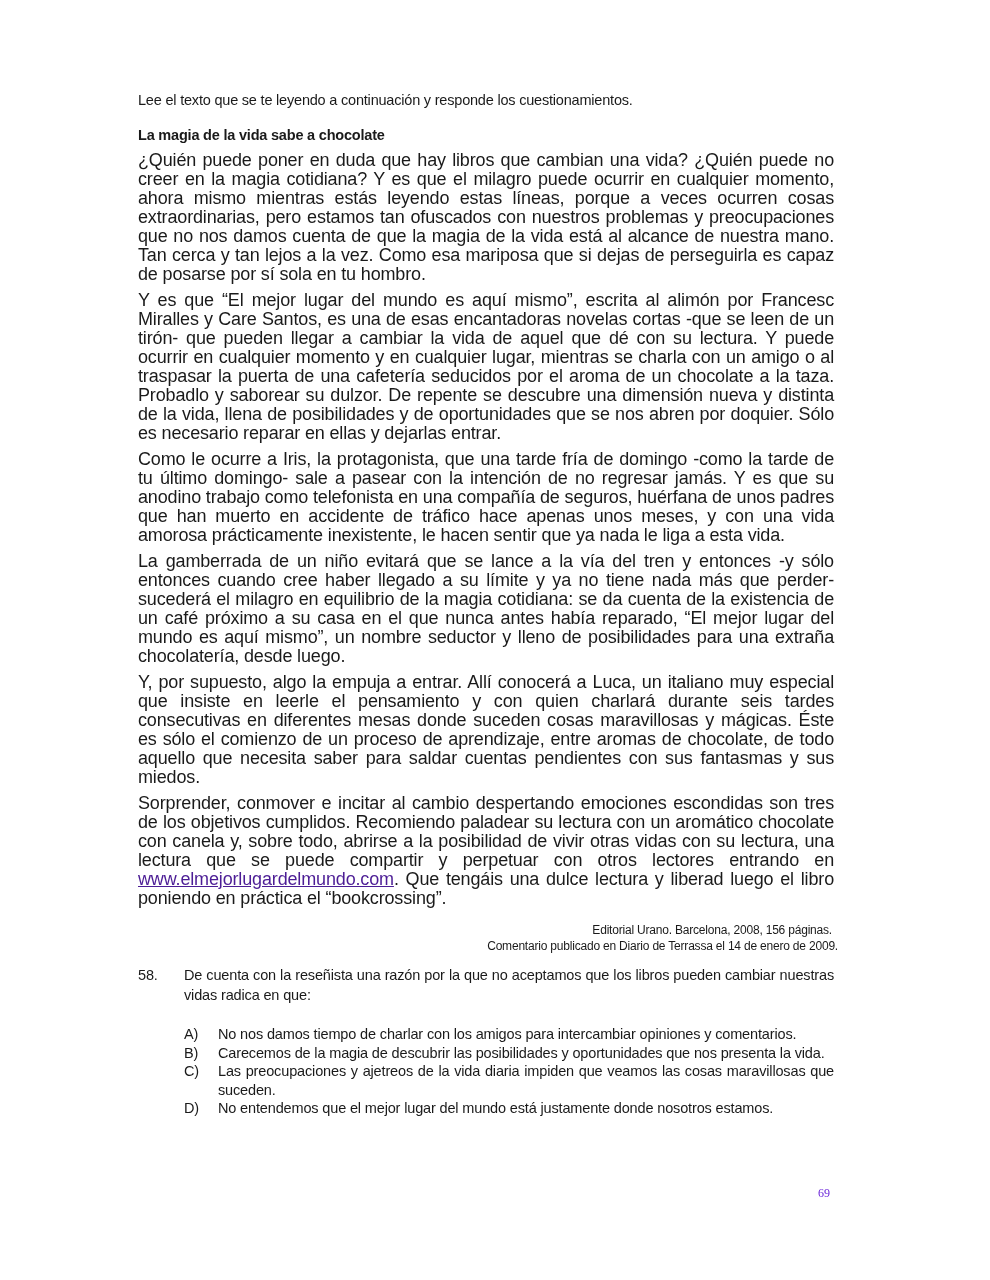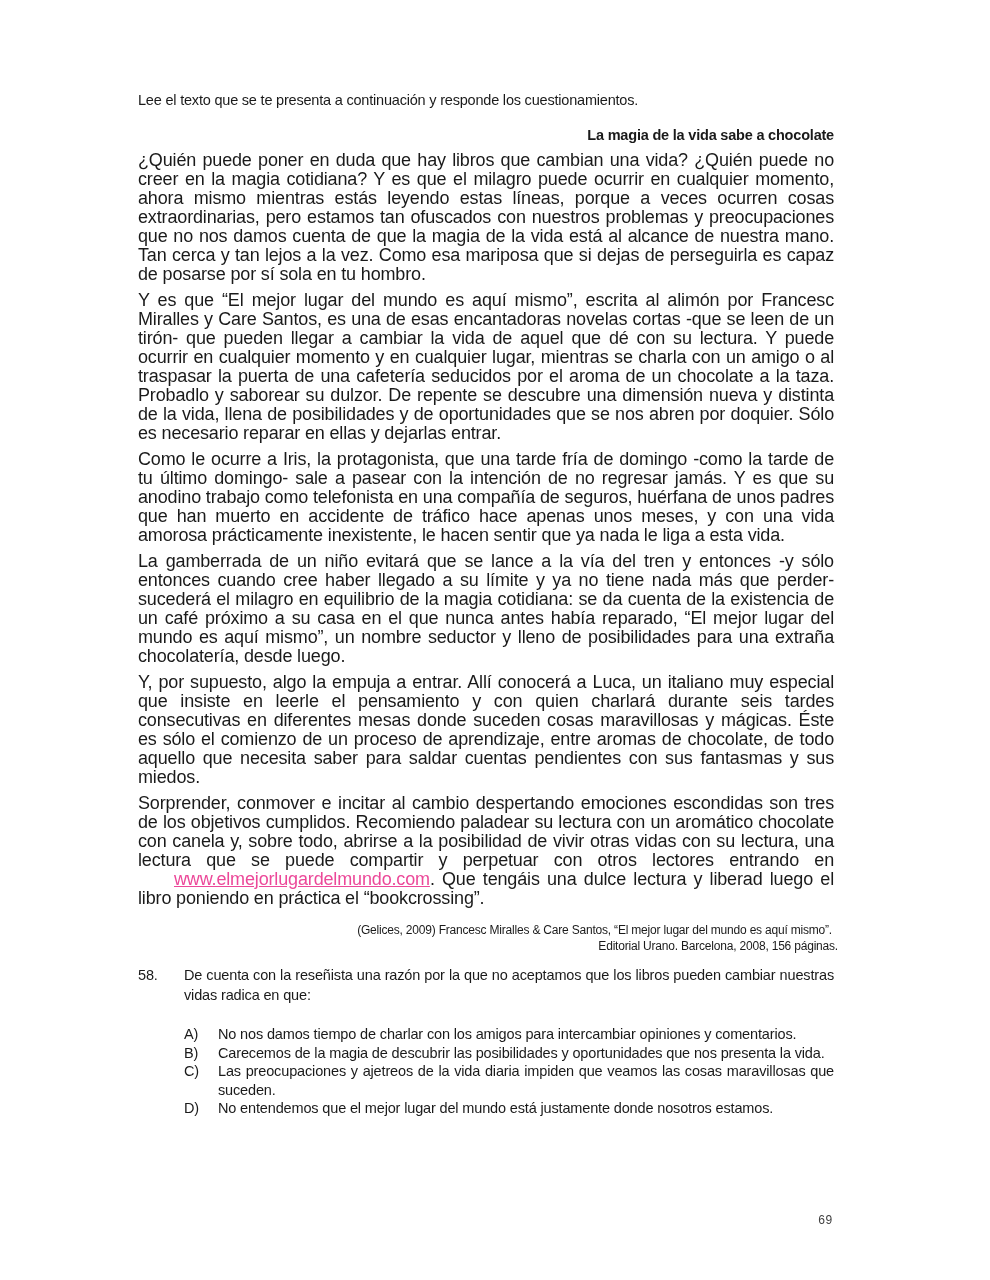--- a/index.html
+++ b/index.html
@@ -2,61 +2,61 @@
 <html><head>
   <meta charset="utf-8">
   <style>
     html, body { margin: 0; padding: 0; background: #ffffff; }
     body {
       width: 990px; height: 1280px; position: relative; overflow: hidden;
       font-family: "Liberation Sans", sans-serif; color: #1a1a1a;
     }
     .page { position: absolute; left: 138px; top: 90px; width: 696px; }
     .intro { font-size: 14.5px; line-height: 20px; margin: 0 0 9px 0; letter-spacing: -0.2px; }
-    .title { font-size: 14.5px; font-weight: bold; text-align: right; margin: 17px 0 8px 0; letter-spacing: -0.2px; }
+    .title { font-size: 14.5px; font-weight: bold; text-align: left; margin: 17px 0 8px 0; letter-spacing: -0.2px; }
     .para {
       font-size: 18px; line-height: 19px; text-align: justify; margin: 0 0 7px 0;
       letter-spacing: -0.15px;
     }
-    .para .link { color: #ec4899; text-decoration: underline; margin-left: 36px; }
+    .para .link { color: #4c1d95; text-decoration: underline; }
     .citation {
       font-size: 12px; line-height: 15.5px; text-align: right; margin: 15px 0 11px 0;
       padding-right: 2px; letter-spacing: -0.2px;
     }
     .citation div:nth-child(2) { margin-right: -6px; }
     .question { display: flex; font-size: 14.5px; line-height: 20px; letter-spacing: -0.15px; }
     .question .num { width: 46px; flex: none; }
     .question .text { flex: 1; text-align: justify; }
     .options { margin: 20px 0 0 46px; }
     .option { display: flex; font-size: 14.5px; line-height: 18.5px; letter-spacing: -0.15px; }
     .option .letter { width: 34px; flex: none; }
     .option .otext { flex: 1; text-align: justify; }
     .page-num {
       position: absolute; left: 818px; top: 1186px; font-size: 12px;
-      font-family: Liberation Mono, monospace; color: #404040; margin-top: 28px;
+      font-family: Liberation Serif, serif; color: #6d28d9;
     }
   </style>
 </head>
 <body>
 
 <div class="page">
-  <p class="intro">Lee el texto que se te presenta a continuación y responde los cuestionamientos.</p>
+  <p class="intro">Lee el texto que se te leyendo a continuación y responde los cuestionamientos.</p>
   <p class="title">La magia de la vida sabe a chocolate</p>
 
   <p class="para">¿Quién puede poner en duda que hay libros que cambian una vida? ¿Quién puede no creer en la magia cotidiana? Y es que el milagro puede ocurrir en cualquier momento, ahora mismo mientras estás leyendo estas líneas, porque a veces ocurren cosas extraordinarias, pero estamos tan ofuscados con nuestros problemas y preocupaciones que no nos damos cuenta de que la magia de la vida está al alcance de nuestra mano. Tan cerca y tan lejos a la vez. Como esa mariposa que si dejas de perseguirla es capaz de posarse por sí sola en tu hombro.</p>
   <p class="para">Y es que “El mejor lugar del mundo es aquí mismo”, escrita al alimón por Francesc Miralles y Care Santos, es una de esas encantadoras novelas cortas -que se leen de un tirón- que pueden llegar a cambiar la vida de aquel que dé con su lectura. Y puede ocurrir en cualquier momento y en cualquier lugar, mientras se charla con un amigo o al traspasar la puerta de una cafetería seducidos por el aroma de un chocolate a la taza. Probadlo y saborear su dulzor. De repente se descubre una dimensión nueva y distinta de la vida, llena de posibilidades y de oportunidades que se nos abren por doquier. Sólo es necesario reparar en ellas y dejarlas entrar.</p>
   <p class="para">Como le ocurre a Iris, la protagonista, que una tarde fría de domingo -como la tarde de tu último domingo- sale a pasear con la intención de no regresar jamás. Y es que su anodino trabajo como telefonista en una compañía de seguros, huérfana de unos padres que han muerto en accidente de tráfico hace apenas unos meses, y con una vida amorosa prácticamente inexistente, le hacen sentir que ya nada le liga a esta vida.</p>
   <p class="para">La gamberrada de un niño evitará que se lance a la vía del tren y entonces -y sólo entonces cuando cree haber llegado a su límite y ya no tiene nada más que perder- sucederá el milagro en equilibrio de la magia cotidiana: se da cuenta de la existencia de un café próximo a su casa en el que nunca antes había reparado, “El mejor lugar del mundo es aquí mismo”, un nombre seductor y lleno de posibilidades para una extraña chocolatería, desde luego.</p>
   <p class="para">Y, por supuesto, algo la empuja a entrar. Allí conocerá a Luca, un italiano muy especial que insiste en leerle el pensamiento y con quien charlará durante seis tardes consecutivas en diferentes mesas donde suceden cosas maravillosas y mágicas. Éste es sólo el comienzo de un proceso de aprendizaje, entre aromas de chocolate, de todo aquello que necesita saber para saldar cuentas pendientes con sus fantasmas y sus miedos.</p>
 
   <p class="para"><span>Sorprender, conmover e incitar al cambio despertando emociones escondidas son tres de los objetivos cumplidos. Recomiendo paladear su lectura con un aromático chocolate con canela y, sobre todo, abrirse a la posibilidad de vivir otras vidas con su lectura, una lectura que se puede compartir y perpetuar con otros lectores entrando en </span><a class="link">www.elmejorlugardelmundo.com</a><span>. Que tengáis una dulce lectura y liberad luego el libro poniendo en práctica el “bookcrossing”.</span></p>
 
   <div class="citation">
-    <div>(Gelices, 2009) Francesc Miralles &amp; Care Santos, “El mejor lugar del mundo es aquí mismo”.</div>
     <div>Editorial Urano. Barcelona, 2008, 156 páginas.</div>
+    <div>Comentario publicado en Diario de Terrassa el 14 de enero de 2009.</div>
   </div>
 
   <div class="question">
     <span class="num">58.</span>
     <span class="text">De cuenta con la reseñista una razón por la que no aceptamos que los libros pueden cambiar nuestras vidas radica en que:</span>
   </div>
 
   <div class="options">
     <div class="option">
       <span class="letter">A)</span>

